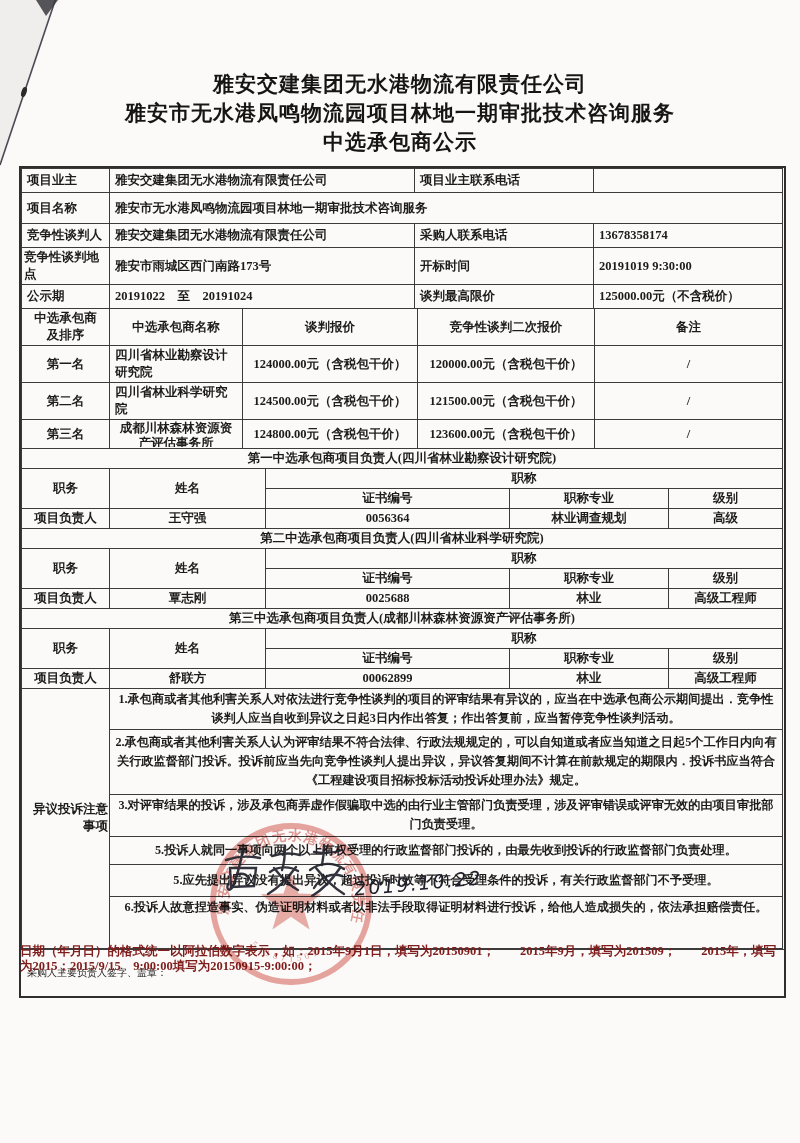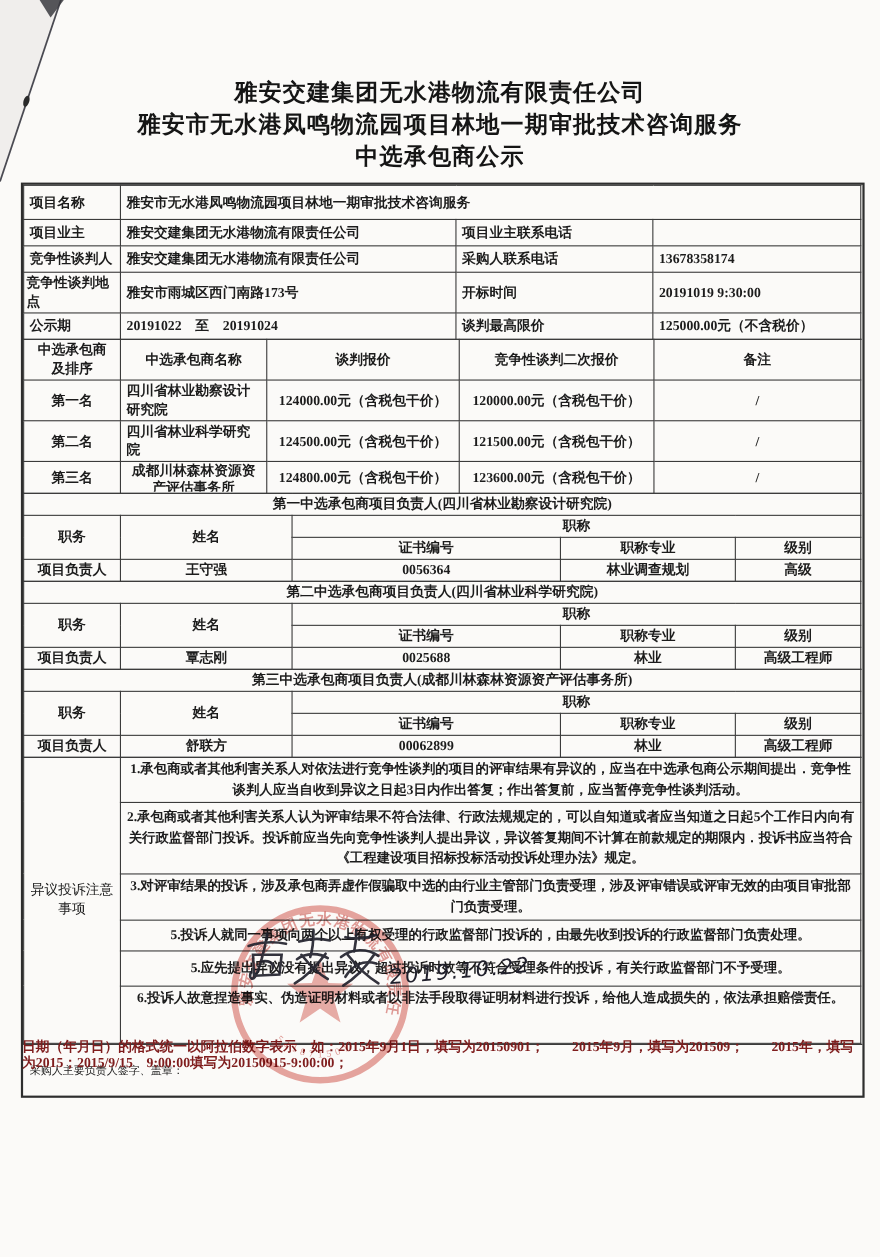--- a/index.html
+++ b/index.html
@@ -16,21 +16,21 @@
   .title-line{font-size:21px;font-weight:bold;line-height:29px;letter-spacing:1px;color:#151515;}
   
   .doc{position:absolute;left:19px;top:166px;width:763px;z-index:2;border:2px solid #2e2e2e;background:transparent;}
   table{border-collapse:collapse;table-layout:fixed;width:761px;margin-top:-1px;}
   table:first-child{margin-top:0;}
   td{border:1px solid #3b3b3b;padding:1px 5px;font-size:12.5px;font-weight:600;color:#1c1c1c;overflow:hidden;vertical-align:middle;}
   .lbl{font-weight:bold;}
   .c{text-align:center;}
   .sec-title{text-align:center;font-weight:bold;}
   .obj-item{font-size:12.2px;line-height:1.55;font-weight:600;text-align:center;}
-  .obj-label{text-align:center;vertical-align:middle;font-weight:normal;padding:0 1px;}
+  .obj-label{text-align:right;vertical-align:middle;font-weight:bold;padding:0 1px;}
   .vtop{vertical-align:top;}
   .name-clip{height:26px;line-height:15px;overflow:hidden;text-align:center;}
   .sig-row{height:46px;border-top:1px solid #3b3b3b;display:flex;align-items:center;}
   .sig-label{font-size:10px;font-weight:normal;padding-left:6px;}
   
   .note{position:absolute;left:20px;top:931px;width:762px;font-size:12.5px;font-weight:600;line-height:15.5px;z-index:2;color:#7f1d1d;}
   
   .stamp{position:absolute;left:207px;top:820px;width:168px;height:168px;z-index:4;mix-blend-mode:multiply;opacity:.9;}
   .sig-ink{position:absolute;left:216px;top:840px;width:160px;height:72px;z-index:5;}
   .date-ink{position:absolute;left:354px;top:872px;z-index:5;
@@ -58,29 +58,29 @@
 <div class="doc">
 
   <table>
     <colgroup>
         <col style="width:88px">
         <col style="width:305px">
         <col style="width:179px">
         <col style="width:189px">
       </colgroup>
     <tbody>
-        <tr style="height:31px">
-      <td class="lbl">项目名称</td>
-      <td colspan="3">雅安市无水港凤鸣物流园项目林地一期审批技术咨询服务</td>
-    </tr>
-    <tr style="height:24px">
+        <tr style="height:24px">
       <td class="lbl">项目业主</td>
       <td>雅安交建集团无水港物流有限责任公司</td>
       <td class="lbl">项目业主联系电话</td>
       <td></td>
+    </tr>
+    <tr style="height:31px">
+      <td class="lbl">项目名称</td>
+      <td colspan="3">雅安市无水港凤鸣物流园项目林地一期审批技术咨询服务</td>
     </tr>
     <tr style="height:24px">
       <td class="lbl">竞争性谈判人</td>
       <td>雅安交建集团无水港物流有限责任公司</td>
       <td class="lbl">采购人联系电话</td>
       <td>13678358174</td>
     </tr>
     <tr style="height:24px">
       <td class="lbl" style="padding:1px 2px;">竞争性谈判地点</td>
       <td>雅安市雨城区西门南路173号</td>

